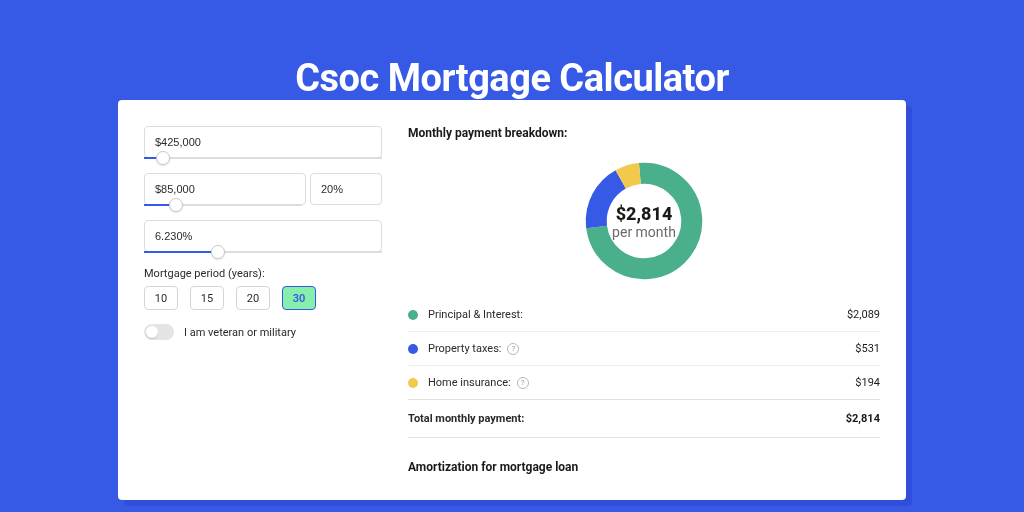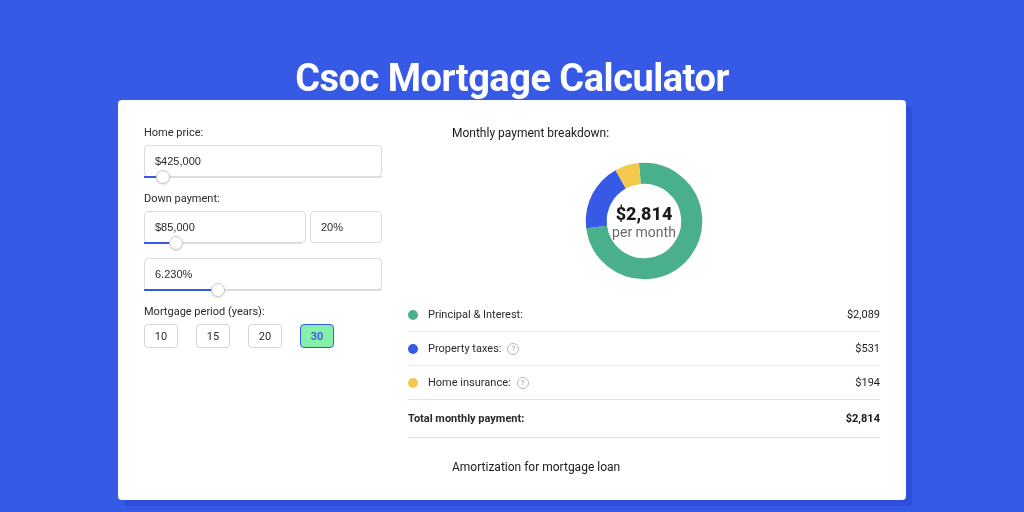--- a/index.html
+++ b/index.html
@@ -60,21 +60,21 @@
     position: absolute;
     top: 50%;
     width: 14px; height: 14px;
     background: #ffffff;
     border: 1px solid #c9c9c9;
     border-radius: 50%;
     transform: translate(-50%, -50%);
     box-shadow: 0 1px 2px rgba(0,0,0,0.12);
   }
 
-  .period-row { display: flex; gap: 18px; margin-top: 4px; }
+  .period-row { display: flex; gap: 12px; margin-top: 4px; }
   .period-btn {
     width: 34px; height: 24px;
     display: flex; align-items: center; justify-content: center;
     border: 1px solid #d5d5d5;
     border-radius: 4px;
     font-size: 11px;
     color: #2a2a2a;
     background: #ffffff;
     cursor: pointer;
   }
@@ -94,21 +94,21 @@
   }
   .toggle .knob {
     position: absolute; left: 2px; top: 2px;
     width: 12px; height: 12px;
     background: #ffffff; border-radius: 50%;
     box-shadow: 0 1px 1px rgba(0,0,0,0.15);
   }
 
   
   .breakdown-col { flex: 1 1 auto; }
-  .section-title { font-size: 12px; font-weight: 400; color: #1a1a1a; margin-bottom: 10px; margin-left: 44px; }
+  .section-title { font-size: 12px; font-weight: 700; color: #1a1a1a; margin-bottom: 10px; }
 
   .donut-wrap { display: flex; justify-content: center; padding: 8px 0 14px 0; }
   .donut { position: relative; width: 126px; height: 126px; }
   .donut svg { width: 126px; height: 126px; transform: rotate(-95deg); }
   .donut-center {
     position: absolute; inset: 0;
     display: flex; flex-direction: column; align-items: center; justify-content: center;
   }
   .donut-amount { font-size: 18px; font-weight: 800; color: #1a1a1a; }
   .donut-sub { font-size: 14px; color: #6a6a6a; }
@@ -137,30 +137,28 @@
 <body>
 
 <h1 class="page-title">Csoc Mortgage Calculator</h1>
 
 <div class="card">
 
   <div class="form-col">
 
 
     <div class="group">
-      <label class="lbl">Home price:</label>
       <input class="fld" value="$425,000" style="">
       <div class="slider-track">
         <div class="slider-fill" id="fill-home" style="width: 8%;"></div>
         <div class="slider-thumb" id="thumb-home" style="left: 8%;"></div>
       </div>
     </div>
 
     <div class="group">
-      <label class="lbl">Down payment:</label>
       <div class="two-col">
         <input class="fld" value="$85,000" style="">
         <input class="fld" value="20%" style="">
       </div>
       <div class="slider-track" style="width:158px">
         <div class="slider-fill" id="fill-down" style="width: 20%;"></div>
         <div class="slider-thumb" id="thumb-down" style="left: 20%;"></div>
       </div>
     </div>
 
@@ -175,20 +173,26 @@
     <div class="group" style="margin-bottom:10px">
       <label class="lbl">Mortgage period (years):</label>
       <div class="period-row" id="period-row">
           <div class="period-btn">10</div>
           <div class="period-btn">15</div>
           <div class="period-btn">20</div>
           <div class="period-btn selected">30</div>
         </div>
     </div>
 
+    <div class="toggle-row">
+      <div class="toggle">
+          <div class="knob"></div>
+        </div>
+      <span class="lbl" style="margin:0">I am veteran or military</span>
+    </div>
 
   </div>
 
   <div class="breakdown-col">
     <div class="section-title">Monthly payment breakdown:</div>
 
     <div class="donut-wrap">
       <div class="donut">
         <svg viewBox="0 0 42 42" id="donut-svg">
             <circle cx="21" cy="21" r="15.9155" fill="transparent" stroke="#4ab08b" stroke-width="7" stroke-dasharray="74.23596304193319 25.76403695806681" stroke-dashoffset="0"></circle>

